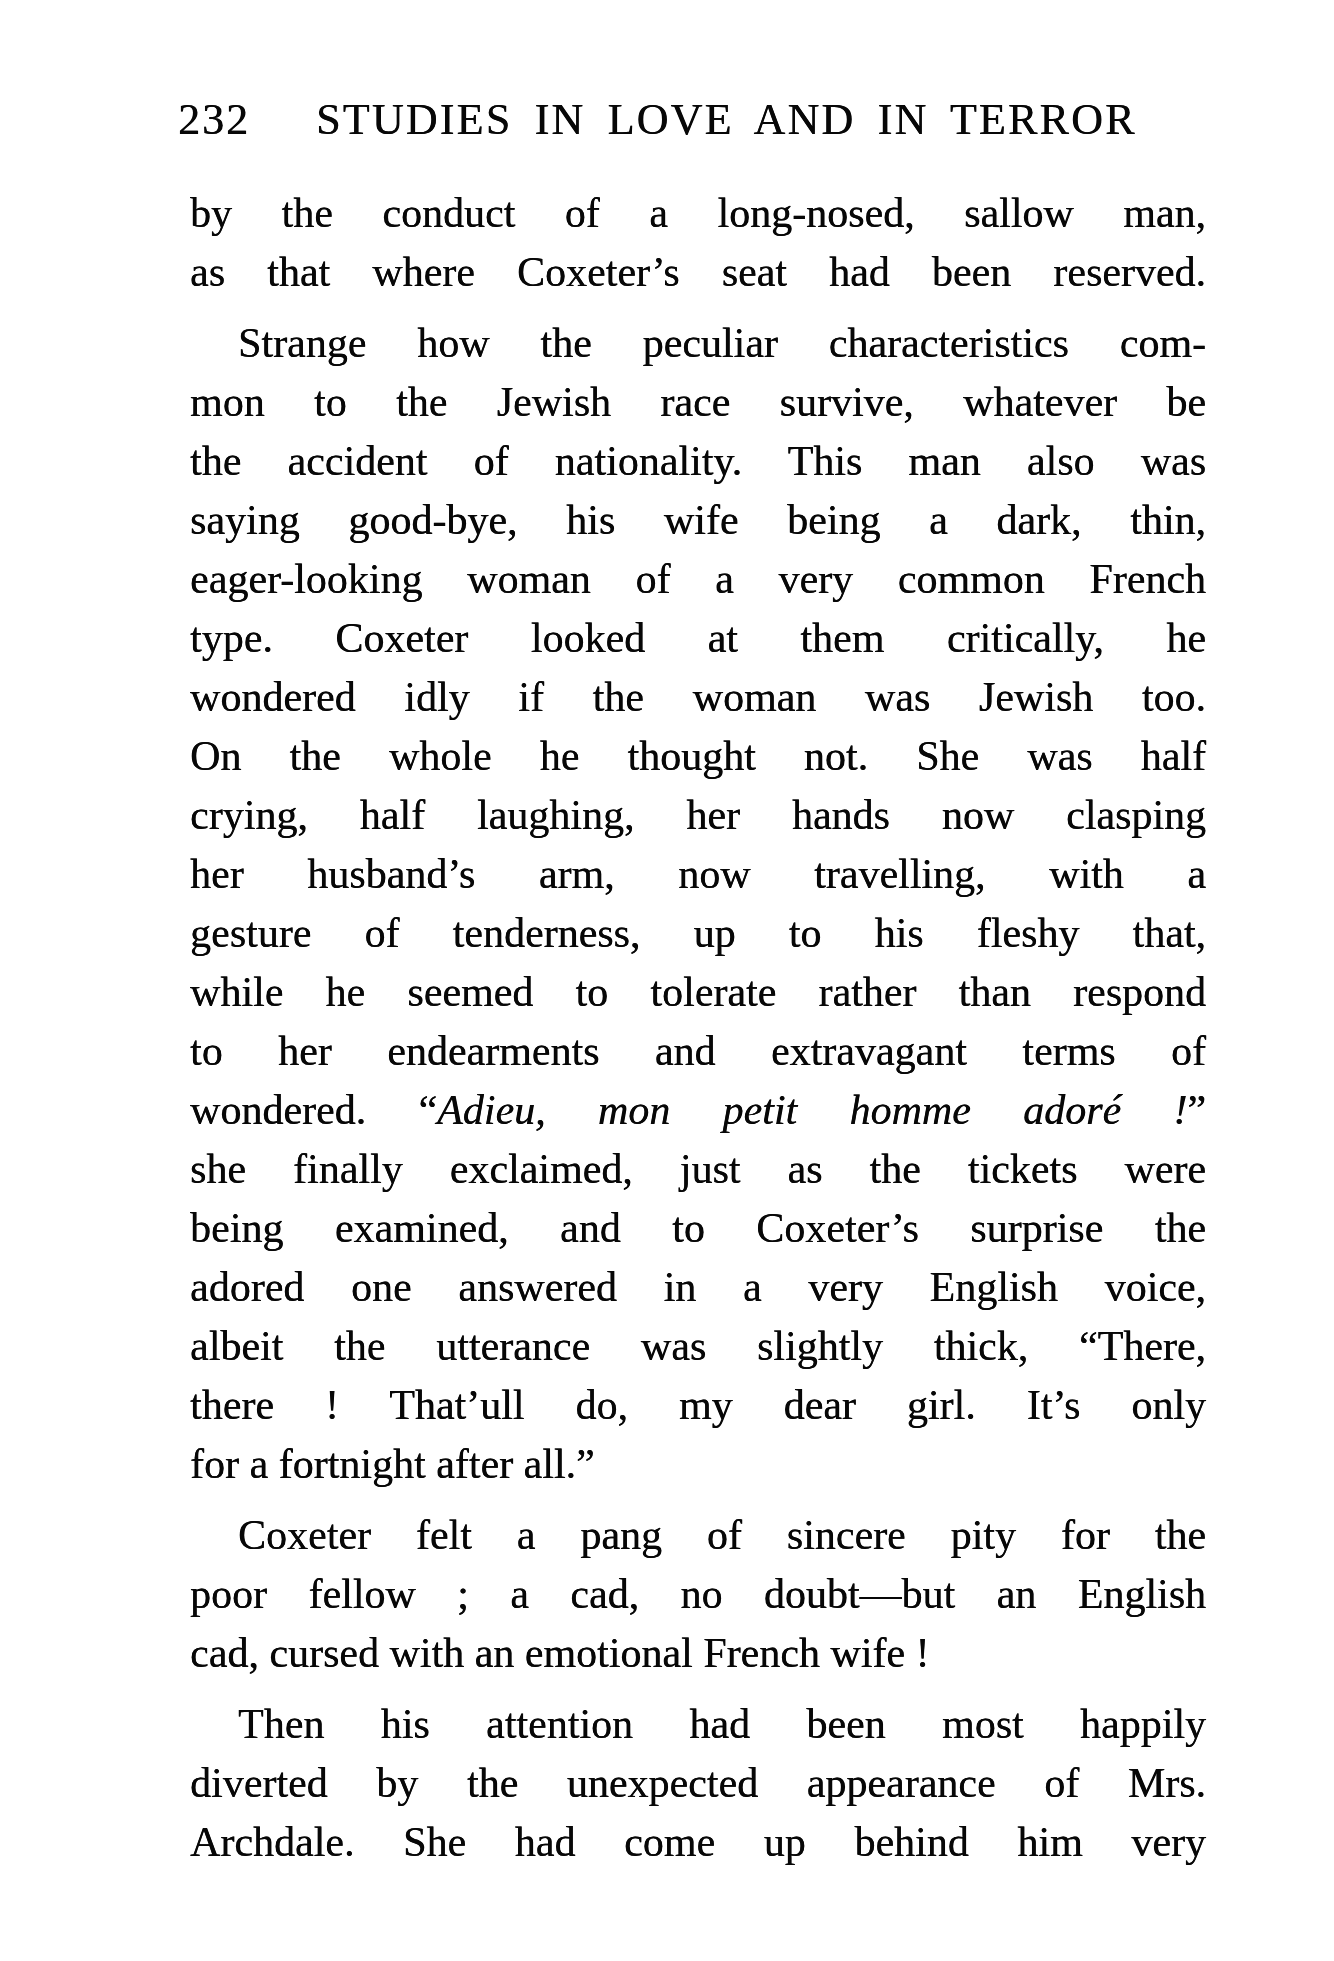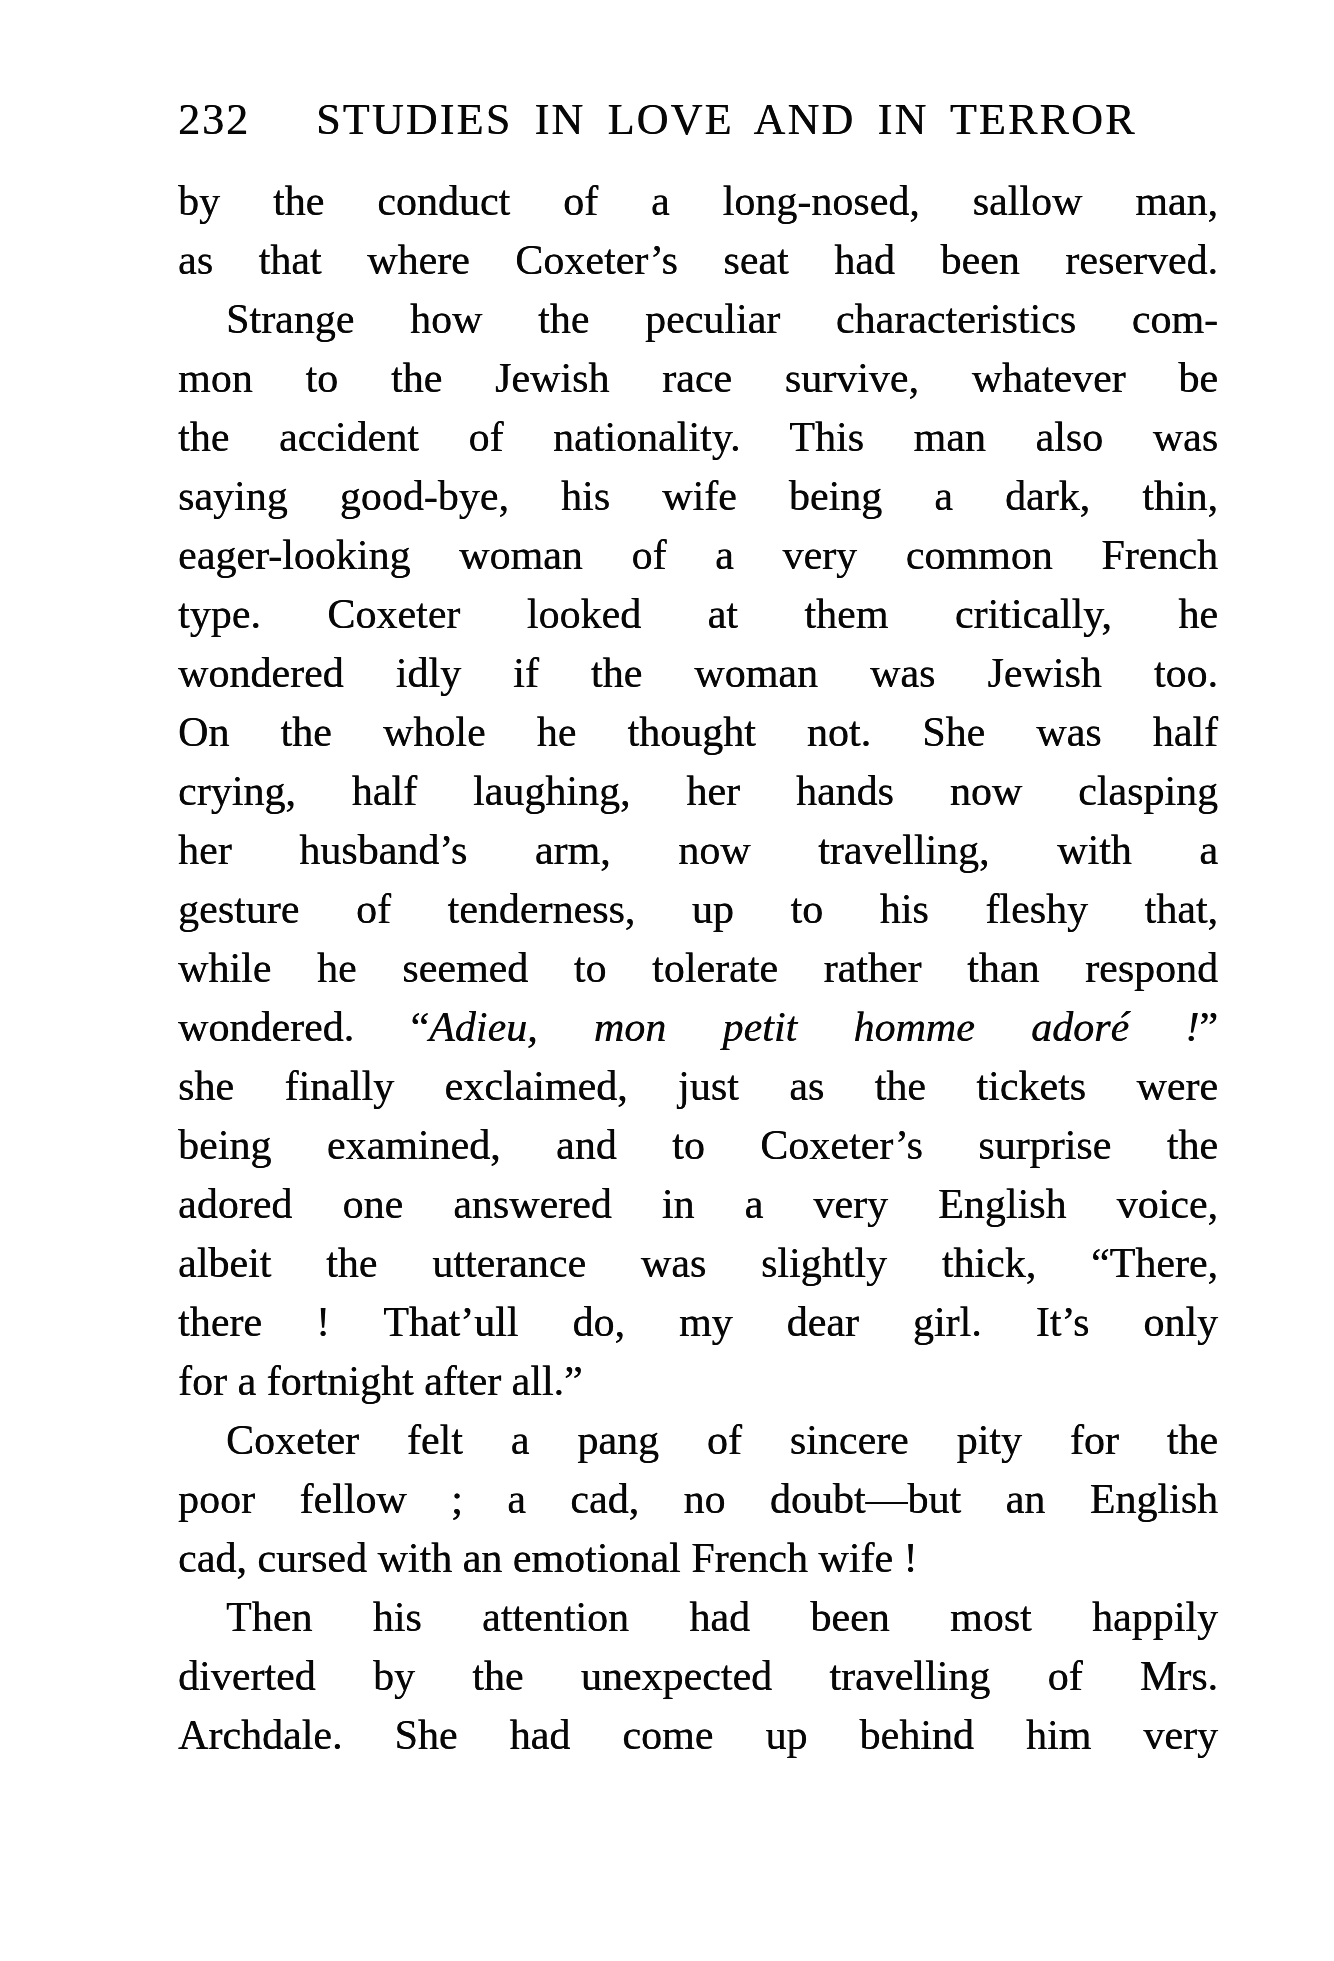--- a/index.html
+++ b/index.html
@@ -40,21 +40,21 @@
   
   .body-text {
     position: absolute;
     top: 172px;
     left: 178px;
     width: 1040px;
     font-size: 42px;
     line-height: 59px;
     text-shadow: 0.35px 0 0 currentColor;
   }
-  .para { margin: 0; }
+  .para { margin: 12px; }
   .line {
     text-align: justify;
     text-align-last: justify;
   }
   .line.no-just {
     text-align: center;
     text-align-last: left;
   }
   .line.indent {
     text-indent: 48px;
@@ -83,32 +83,33 @@
         <div class="line"><span>the accident of nationality.  This man also was</span></div>
         <div class="line"><span>saying good-bye, his wife being a dark, thin,</span></div>
         <div class="line"><span>eager-looking woman of a very common French</span></div>
         <div class="line"><span>type.  Coxeter looked at them critically, he</span></div>
         <div class="line"><span>wondered idly if the woman was Jewish too.</span></div>
         <div class="line"><span>On the whole he thought not.  She was half</span></div>
         <div class="line"><span>crying, half laughing, her hands now clasping</span></div>
         <div class="line"><span>her husband’s arm, now travelling, with a</span></div>
         <div class="line"><span>gesture of tenderness, up to his fleshy that,</span></div>
         <div class="line"><span>while he seemed to tolerate rather than respond</span></div>
+        <div class="line"><span>to her endearments and extravagant terms of</span></div>
         <div class="line"><span>wondered.  “</span><em>Adieu, mon petit homme adoré !</em><span>”</span></div>
         <div class="line"><span>she finally exclaimed, just as the tickets were</span></div>
         <div class="line"><span>being examined, and to Coxeter’s surprise the</span></div>
         <div class="line"><span>adored one answered in a very English voice,</span></div>
         <div class="line"><span>albeit the utterance was slightly thick, “There,</span></div>
         <div class="line"><span>there !  That’ull do, my dear girl.  It’s only</span></div>
         <div class="line no-just"><span>for a fortnight after all.”</span></div>
       </div>
       <div class="para">
         <div class="line indent"><span>Coxeter felt a pang of sincere pity for the</span></div>
         <div class="line"><span>poor fellow ; a cad, no doubt—but an English</span></div>
         <div class="line no-just"><span>cad, cursed with an emotional French wife !</span></div>
       </div>
       <div class="para">
         <div class="line indent"><span>Then his attention had been most happily</span></div>
-        <div class="line"><span>diverted by the unexpected travelling of Mrs.</span></div>
+        <div class="line"><span>diverted by the unexpected appearance of Mrs.</span></div>
         <div class="line"><span>Archdale.  She had come up behind him very</span></div>
       </div>
     </main>
 </div>
 
 </body></html>

